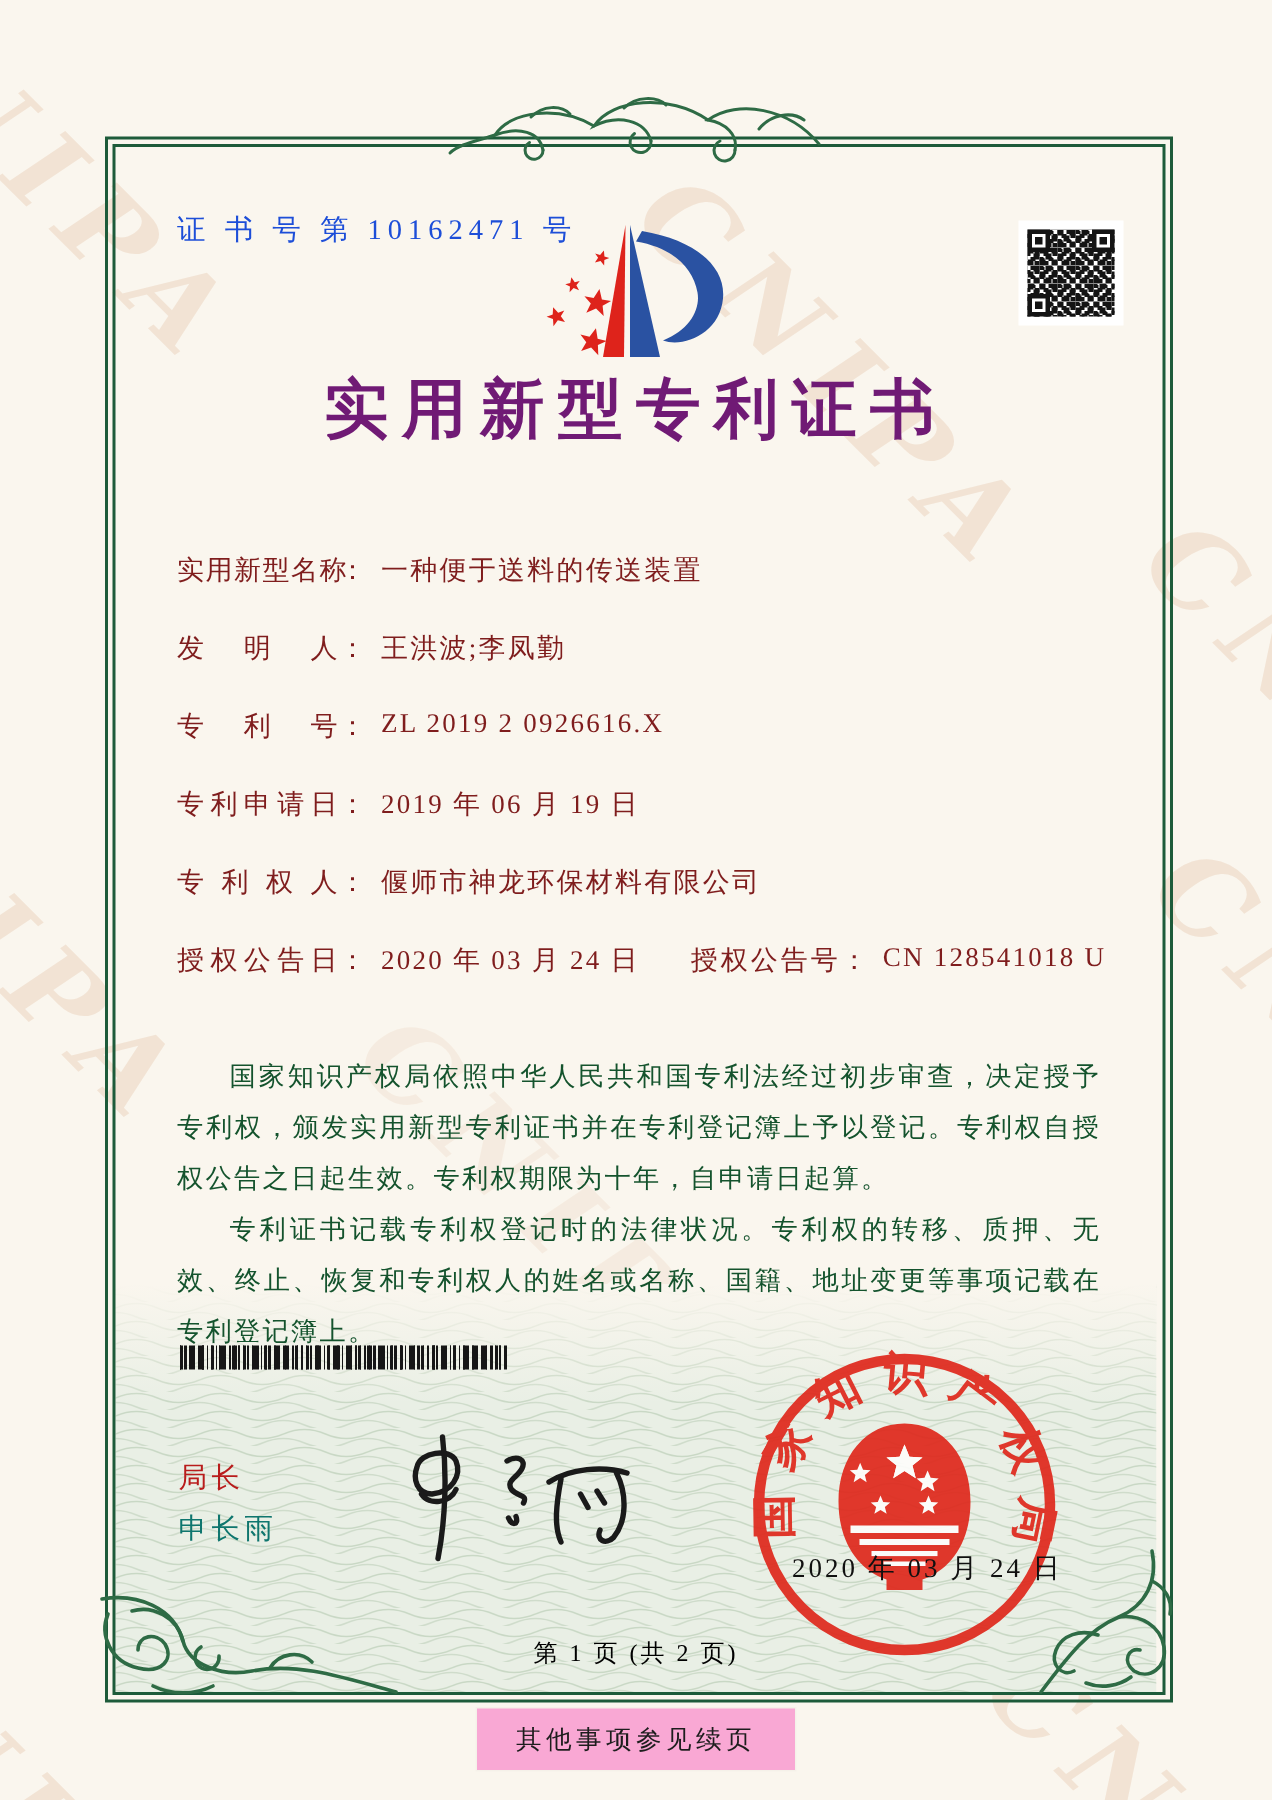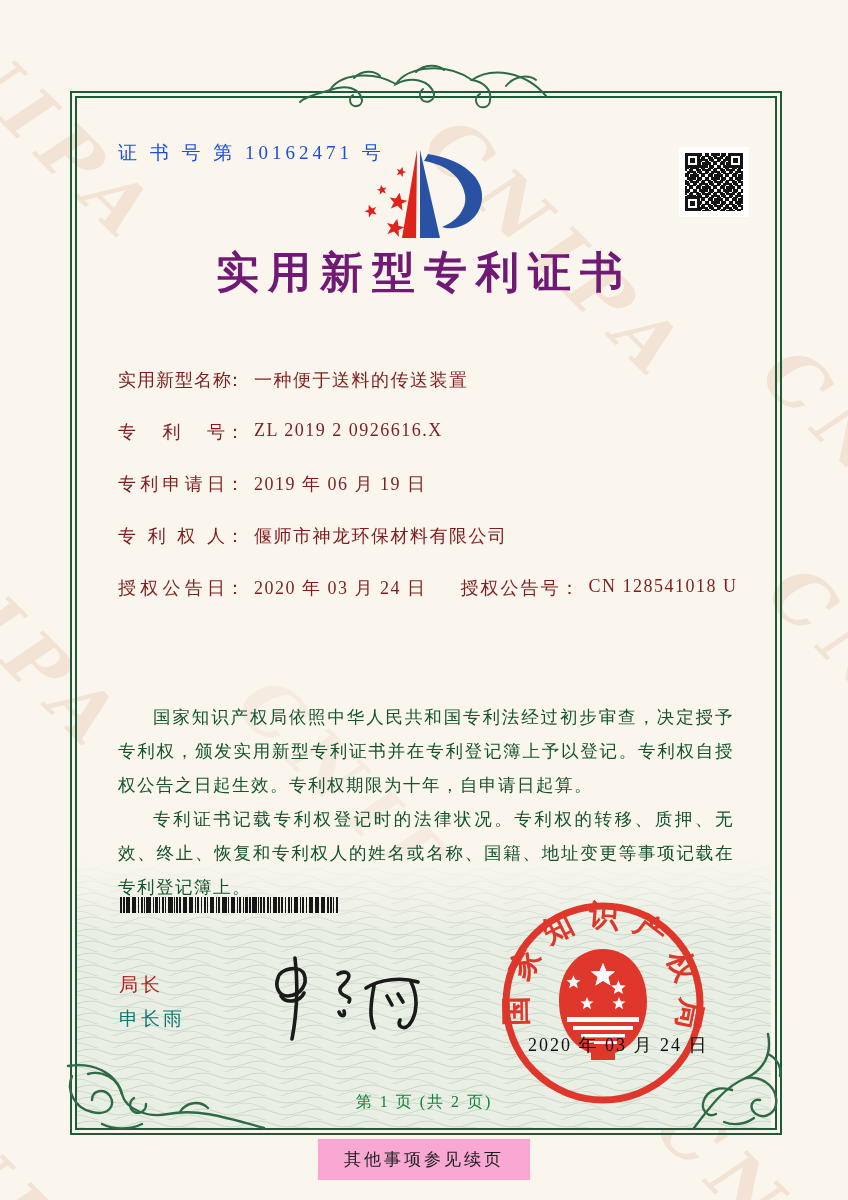--- a/index.html
+++ b/index.html
@@ -83,21 +83,21 @@
   .officer-title{position:absolute; left:119px; top:972px; font-size:19px; letter-spacing:3px; color:#b91c1c;}
   .officer-name{position:absolute; left:119px; top:1006px; font-size:19px; letter-spacing:3px; color:#0f766e;}
   .signature{position:absolute; left:250px; top:938px; width:190px; height:105px;}
   .seal{position:absolute; left:497px; top:897px; width:212px; height:212px;}
   .seal-date{
     position:absolute; left:528px; top:1033px; font-size:18px; letter-spacing:2px;
     color:#101010; white-space:nowrap;
   }
   .page-indicator{
     position:absolute; left:0; top:1092px; width:848px; text-align:center;
-    font-size:16px; letter-spacing:2px; color:#15803d;
+    font-size:16px; letter-spacing:2px; color:#000000;
   }
   .continuation{
     position:absolute; left:50%; transform:translateX(-50%); top:1139px;
     background:#f9a8d4; padding:9px 26px; font-size:17px; letter-spacing:3px; color:#1d1d1d;
     box-shadow:0 0 0 1px rgba(0,0,0,0.02);
   }
 </style>
 </head>
 <body>
 
@@ -188,20 +188,23 @@
     <div class="finder tl"></div>
     <div class="finder tr"></div>
     <div class="finder bl"></div>
   </div>
 
   <div class="title">实用新型专利证书</div>
 
   <div class="fields">
     <div class="frow">
       <span class="flabel">实用新型名称</span><span class="fcolon">：</span><span class="fvalue">一种便于送料的传送装置</span>
+    </div>
+    <div class="frow">
+      <span class="flabel">发明人</span><span class="fcolon">：</span><span class="fvalue">王洪波;李凤勤</span>
     </div>
     <div class="frow">
       <span class="flabel">专利号</span><span class="fcolon">：</span><span class="fvalue">ZL 2019 2 0926616.X</span>
     </div>
     <div class="frow">
       <span class="flabel">专利申请日</span><span class="fcolon">：</span><span class="fvalue">2019 年 06 月 19 日</span>
     </div>
     <div class="frow">
       <span class="flabel">专利权人</span><span class="fcolon">：</span><span class="fvalue">偃师市神龙环保材料有限公司</span>
     </div>

